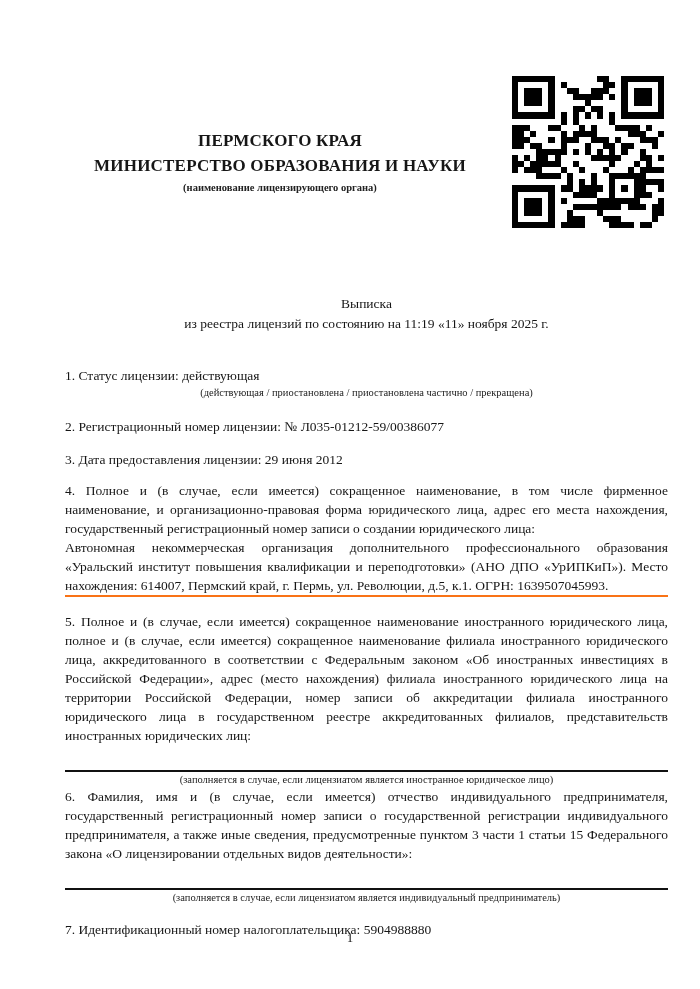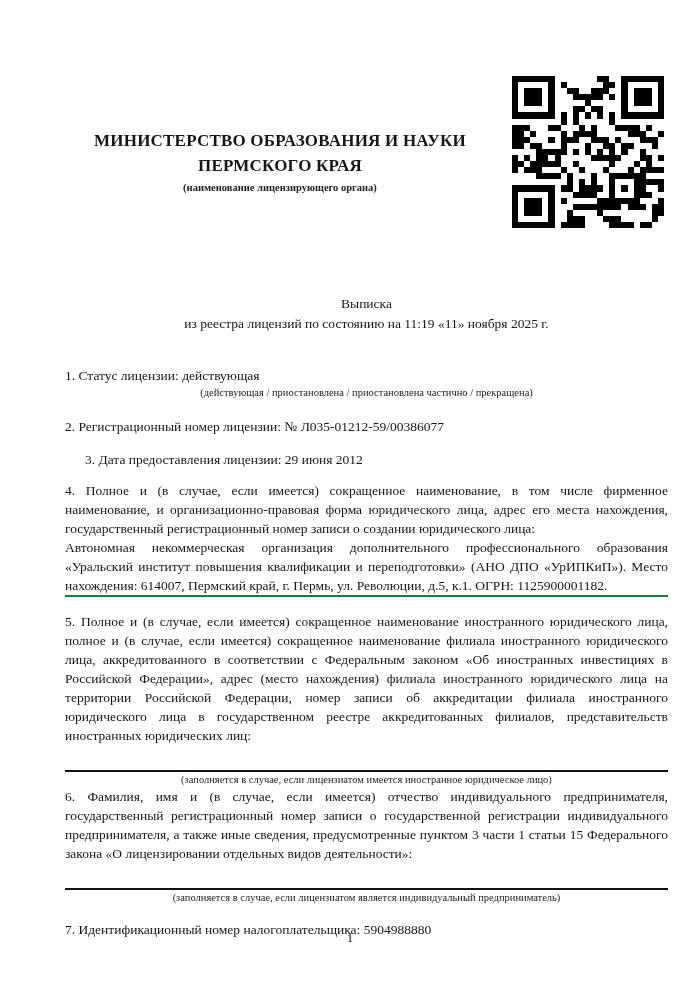--- a/index.html
+++ b/index.html
@@ -42,26 +42,26 @@
   .doc-title {
     margin-top: 66px;
     text-align: center;
     line-height: 20px;
   }
   
   .item-line { white-space: nowrap; }
   .item-status   { margin-top: 32px; }
   .caption-row   { text-align: center; margin-top: 1px; }
   .item-reg      { margin-top: 17px; }
-  .item-date     { margin-top: 14px; margin-left: 20px; }
+  .item-date     { margin-top: 14px; }
   .item-block    { margin-top: 12px; }
   .item-block-5  { margin-top: 15px; }
   .item-block-6  { }
   .just { text-align: justify; text-align-last: left; }
-  .filled-underlined { border-bottom: 2px solid #15803d; }
+  .filled-underlined { border-bottom: 2px solid #f97316; }
   .blank-field {
     height: 25px;
     border-bottom: 2px solid #111111;
   }
   .item-inn { margin-top: 15px; }
   
   .footer {
     position: absolute;
     left: 0; right: 0;
     bottom: 42px;
@@ -69,22 +69,22 @@
     font-size: 13px;
   }
 </style>
 </head>
 <body>
 
 <div class="page">
 
   <div class="header">
     <div class="ministry">
+      <div class="org-name">ПЕРМСКОГО КРАЯ</div>
       <div class="org-name">МИНИСТЕРСТВО ОБРАЗОВАНИЯ И НАУКИ</div>
-      <div class="org-name">ПЕРМСКОГО КРАЯ</div>
       <div class="small-caption">(наименование лицензирующего органа)</div>
     </div>
     <svg id="qr" class="qr" viewBox="0 0 25 25" shape-rendering="crispEdges">
         <g fill="#000000">
           <rect x="0" y="0" width="1" height="1"></rect>
           <rect x="1" y="0" width="1" height="1"></rect>
           <rect x="2" y="0" width="1" height="1"></rect>
           <rect x="3" y="0" width="1" height="1"></rect>
           <rect x="4" y="0" width="1" height="1"></rect>
           <rect x="5" y="0" width="1" height="1"></rect>
@@ -403,28 +403,28 @@
     <div class="caption-row small-caption">(действующая / приостановлена / приостановлена частично / прекращена)</div>
   </div>
 
   <div class="item-reg item-line">2. Регистрационный номер лицензии: № Л035-01212-59/00386077</div>
 
   <div class="item-date item-line">3. Дата предоставления лицензии: 29 июня 2012</div>
 
   <div class="item-block">
     <div class="filled-underlined">
       <div class="just">4. Полное и (в случае, если имеется) сокращенное наименование, в том числе фирменное наименование, и организационно-правовая форма юридического лица, адрес его места нахождения, государственный регистрационный номер записи о создании юридического лица:</div>
-      <div class="just">Автономная некоммерческая организация дополнительного профессионального образования «Уральский институт повышения квалификации и переподготовки» (АНО ДПО «УрИПКиП»). Место нахождения: 614007, Пермский край, г. Пермь, ул. Революции, д.5, к.1. ОГРН: 1125900001182.</div>
+      <div class="just">Автономная некоммерческая организация дополнительного профессионального образования «Уральский институт повышения квалификации и переподготовки» (АНО ДПО «УрИПКиП»). Место нахождения: 614007, Пермский край, г. Пермь, ул. Революции, д.5, к.1. ОГРН: 1639507045993.</div>
     </div>
   </div>
 
   <div class="item-block-5">
     <div class="just">5. Полное и (в случае, если имеется) сокращенное наименование иностранного юридического лица, полное и (в случае, если имеется) сокращенное наименование филиала иностранного юридического лица, аккредитованного в соответствии с Федеральным законом «Об иностранных инвестициях в Российской Федерации», адрес (место нахождения) филиала иностранного юридического лица на территории Российской Федерации, номер записи об аккредитации филиала иностранного юридического лица в государственном реестре аккредитованных филиалов, представительств иностранных юридических лиц:</div>
     <div class="blank-field"></div>
-    <div class="caption-row small-caption">(заполняется в случае, если лицензиатом имеется иностранное юридическое лицо)</div>
+    <div class="caption-row small-caption">(заполняется в случае, если лицензиатом является иностранное юридическое лицо)</div>
   </div>
 
   <div class="item-block-6">
     <div class="just">6. Фамилия, имя и (в случае, если имеется) отчество индивидуального предпринимателя, государственный регистрационный номер записи о государственной регистрации индивидуального предпринимателя, а также иные сведения, предусмотренные пунктом 3 части 1 статьи 15 Федерального закона «О лицензировании отдельных видов деятельности»:</div>
     <div class="blank-field"></div>
     <div class="caption-row small-caption">(заполняется в случае, если лицензиатом является индивидуальный предприниматель)</div>
   </div>
 
   <div class="item-inn item-line">7. Идентификационный номер налогоплательщика: 5904988880</div>
 

